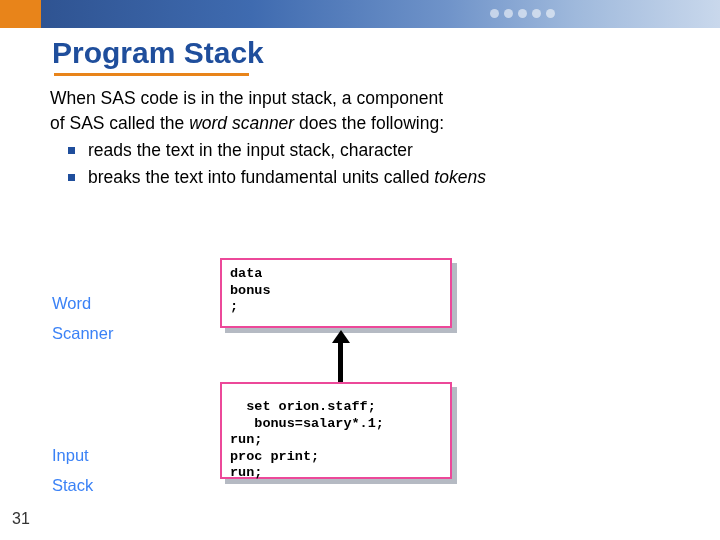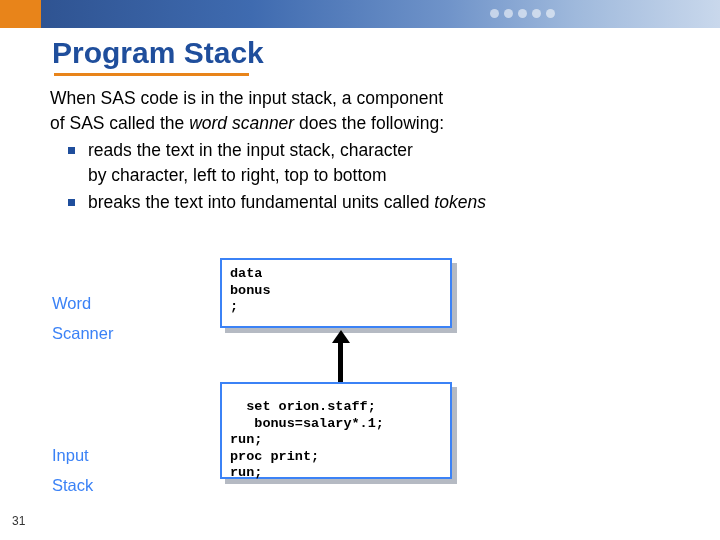--- a/index.html
+++ b/index.html
@@ -133,21 +133,21 @@
     line-height: 30px;
     white-space: pre-line;
     margin-top: 18px;
   }
   .label-word-scanner { left: 52px; top: 270px; }
   .label-input-stack  { left: 52px; top: 422px; }
 
   .codebox {
     position: absolute;
     background: #ffffff;
-    border: 2px solid #3b82f6;
+    border: 2px solid #ec4899;
     box-shadow: 5px 5px 0 rgba(120,130,145,0.55);
     box-sizing: border-box;
     font-family: "Liberation Mono", monospace;
     font-weight: bold;
     font-size: 13.5px;
     line-height: 16.5px;
     color: #000000;
     padding: 6px 8px;
     white-space: pre;
   }
@@ -189,21 +189,21 @@
     border-left: 9px solid transparent;
     border-right: 9px solid transparent;
     border-bottom: 13px solid #000000;
   }
 
   
   .page-number {
     position: absolute;
     left: 12px;
     bottom: 12px;
-    font-size: 12px;
+    font-size: 16px;
     color: #333333;
   }
 </style>
 </head>
 <body>
 
 <div class="slide">
 
   <div class="banner">
     <div class="banner-orange"></div>
@@ -225,21 +225,20 @@
 
   <div class="body-text">
     <div>When SAS code is in the input stack, a component</div>
     <div>
       <span>of SAS called the </span><span class="italic">word scanner</span><span> does the following:</span>
     </div>
     <ul class="bullets">
       <li>
         <span class="marker"></span>
         <span>reads the text in the input stack, character</span><br>
-        <span>by character, left to right, top to bottom</span>
       </li>
       <li>
         <span class="marker"></span>
         <span>breaks the text into fundamental units called </span><span class="italic">tokens</span>
       </li>
     </ul>
   </div>
 
   <div class="label label-word-scanner">Word
 Scanner</div>

